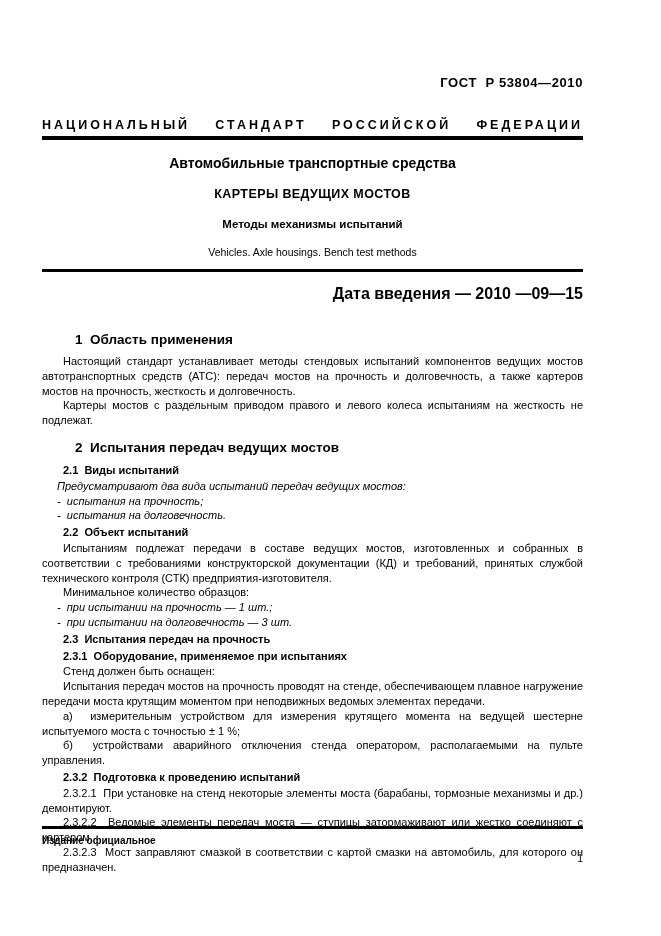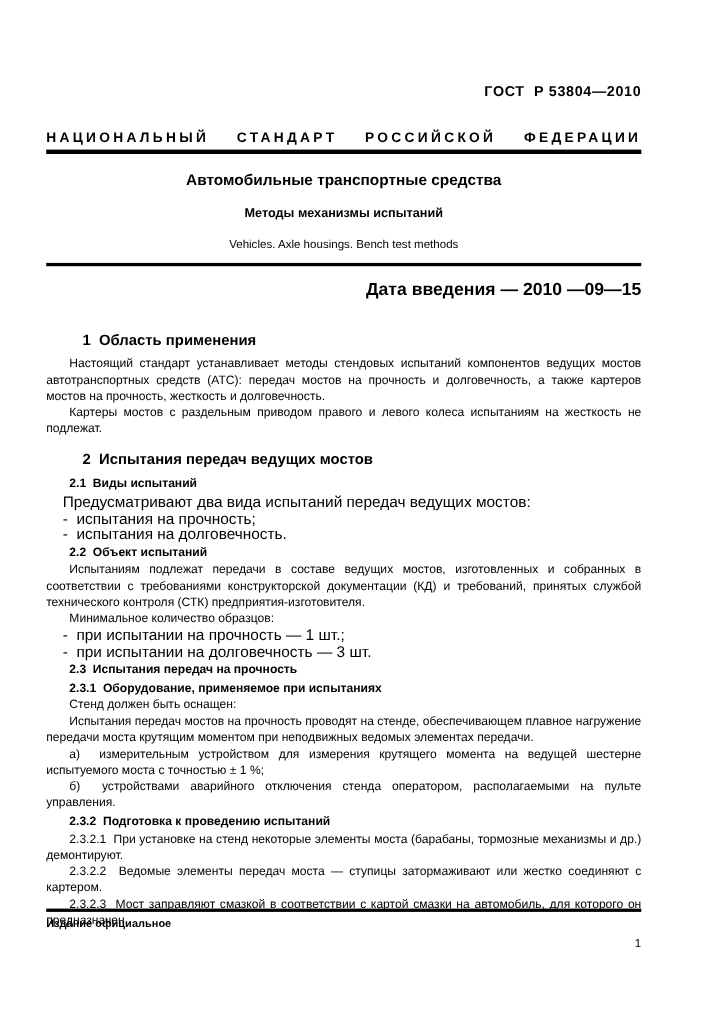--- a/index.html
+++ b/index.html
@@ -69,24 +69,25 @@
   .h-section.first { margin-top: 29px; margin-bottom: 7px; }
   .h-section.second { margin-top: 12px; margin-bottom: 8px; }
   .p {
     font-size: 11px;
     line-height: 14.8px;
     text-align: justify;
     text-indent: 21px;
     margin: 0;
   }
   .li {
-    font-size: 14px;
+    font-size: 11px;
     line-height: 14.8px;
     text-indent: 15px;
     margin: 0;
+    font-style: italic;
   }
   .h-sub {
     font-size: 11px;
     line-height: 14.8px;
     font-weight: bold;
     text-indent: 21px;
     margin: 2px 0 1px 0;
   }
   .footer {
     position: absolute;
@@ -111,20 +112,21 @@
 
 <div class="content">
 
   <div class="doc-code">ГОСТ&nbsp; Р 53804—2010</div>
 
   <div class="fed-header">НАЦИОНАЛЬНЫЙ СТАНДАРТ РОССИЙСКОЙ ФЕДЕРАЦИИ</div>
   <div class="rule-thick"></div>
 
   <div class="title-block">
     <div class="tb-subject">Автомобильные транспортные средства</div>
+    <div class="tb-main">КАРТЕРЫ ВЕДУЩИХ МОСТОВ</div>
     <div class="tb-subtitle">Методы механизмы испытаний</div>
     <div class="tb-english">Vehicles. Axle housings. Bench test methods</div>
   </div>
   <div class="rule-mid"></div>
 
   <div class="effective-date">Дата введения — 2010 —09—15</div>
 
   <h2 class="h-section first">1&nbsp; Область применения</h2>
   <p class="p">Настоящий стандарт устанавливает методы стендовых испытаний компонентов ведущих мостов автотранспортных средств (АТС): передач мостов на прочность и долговечность, а также картеров мостов на прочность, жесткость и долговечность.</p>
   <p class="p">Картеры мостов с раздельным приводом правого и левого колеса испытаниям на жесткость не подлежат.</p>

